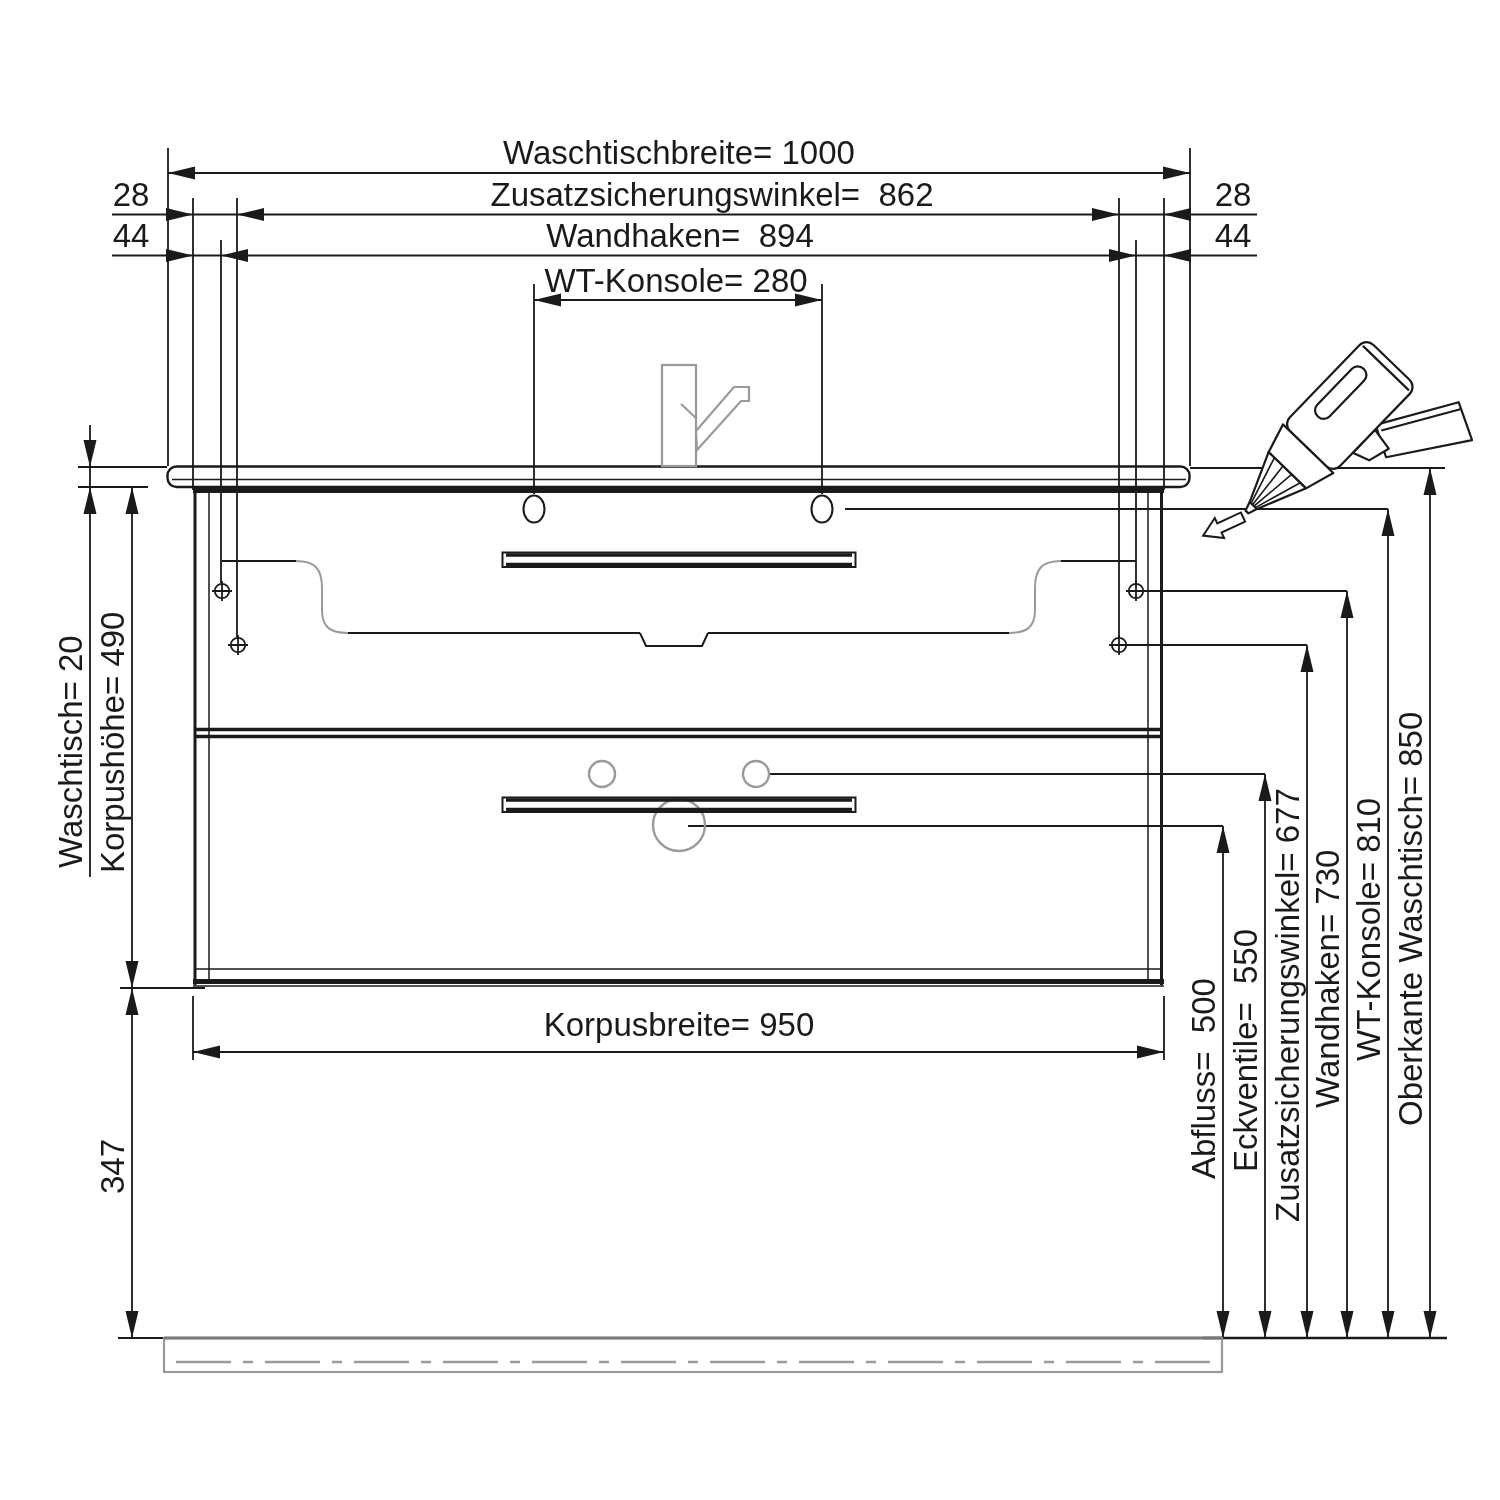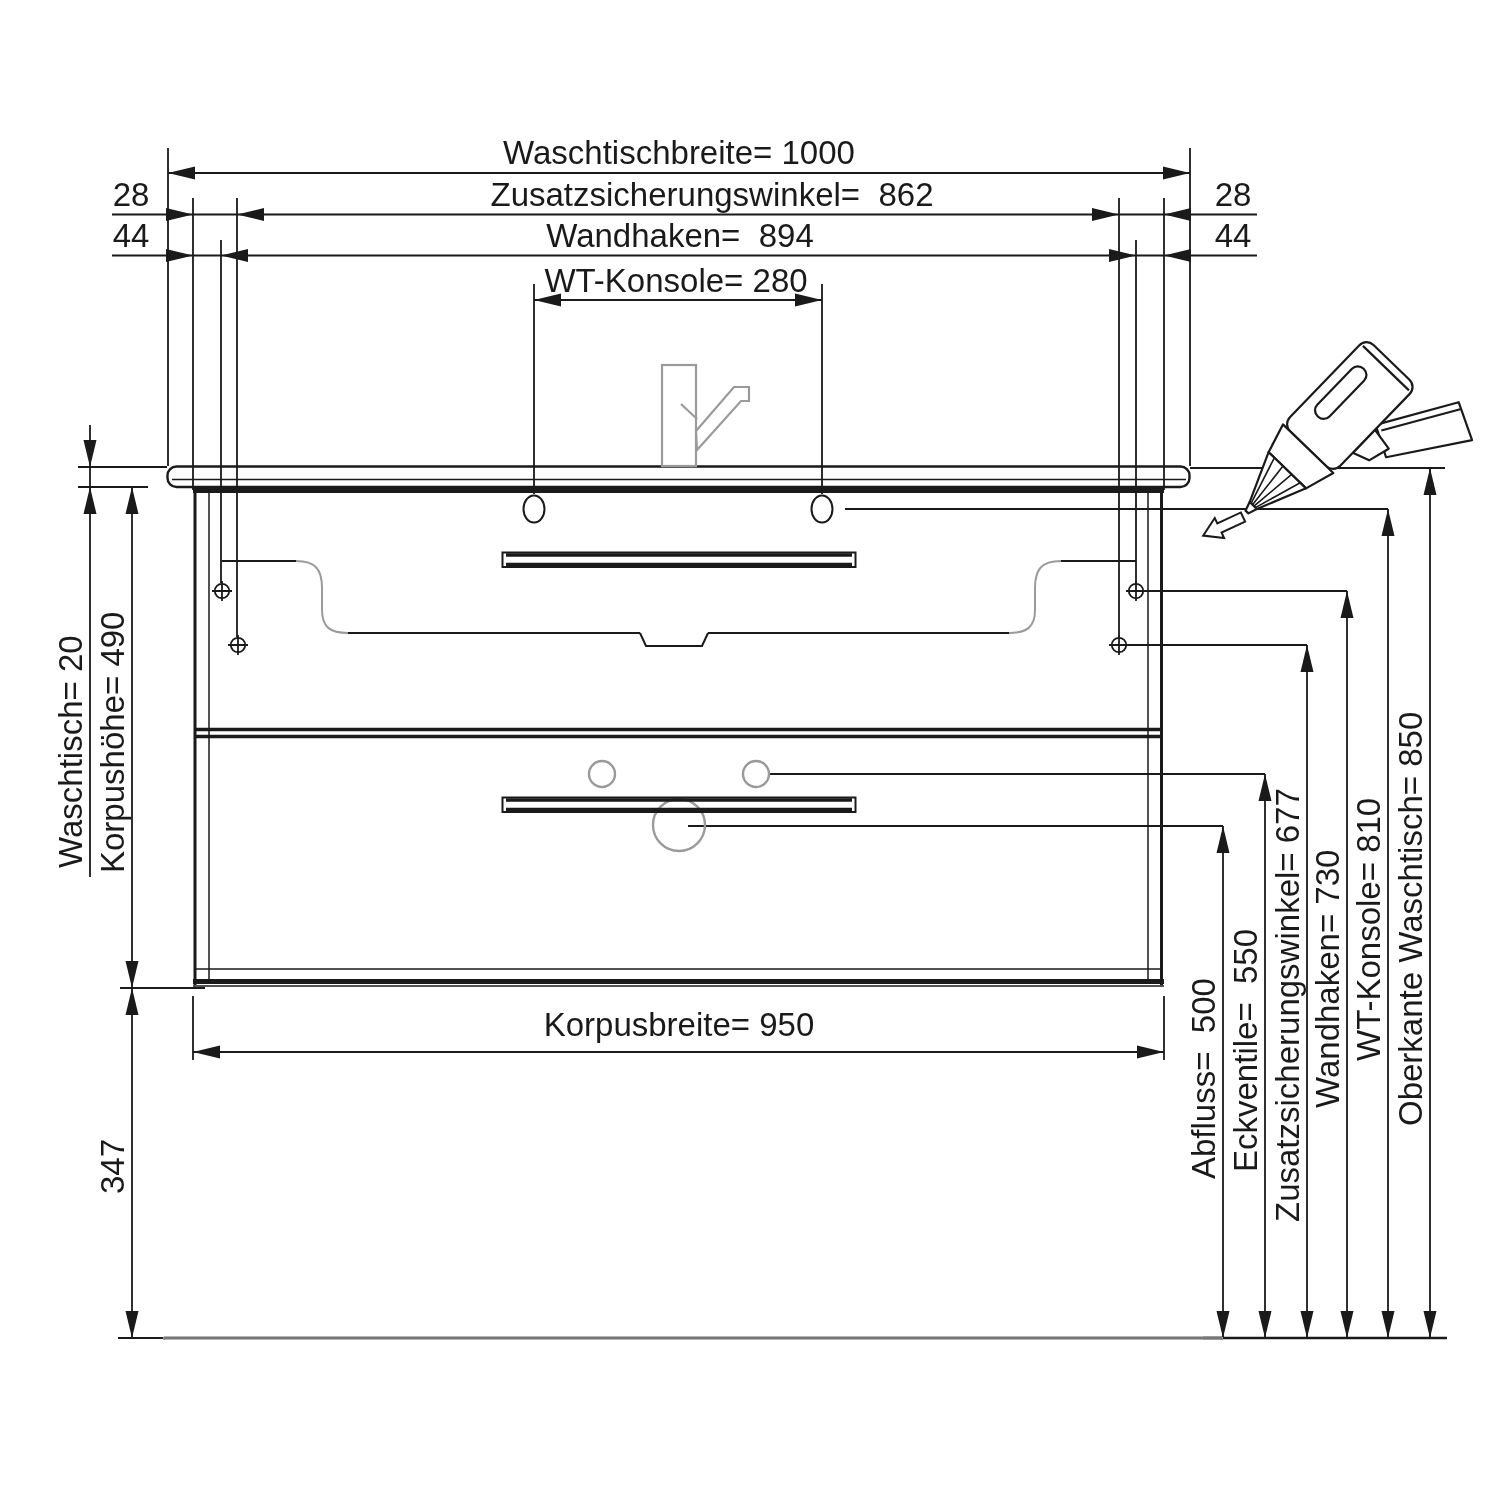--- a/index.html
+++ b/index.html
@@ -1,16 +1,16 @@
 <!DOCTYPE html>
 <html><head>
 <meta charset="utf-8">
 <style>
   html,body{margin:0;padding:0;background:#ffffff;}
-  .stage{width:1500px;height:1340px;background:#fff;position:relative;}
+  .stage{width:1500px;height:1500px;background:#fff;position:relative;}
   svg{display:block;}
   svg text{
     font-family:"Liberation Sans","DejaVu Sans",sans-serif;
     font-size:33px;
     fill:#1a1a1a;
     white-space:pre;
   }
   .ln{stroke:#1a1a1a;stroke-width:1.8;fill:none;}
   .ln25{stroke:#1a1a1a;stroke-width:2.5;fill:none;}
   .struct{stroke:#1a1a1a;fill:none;}

